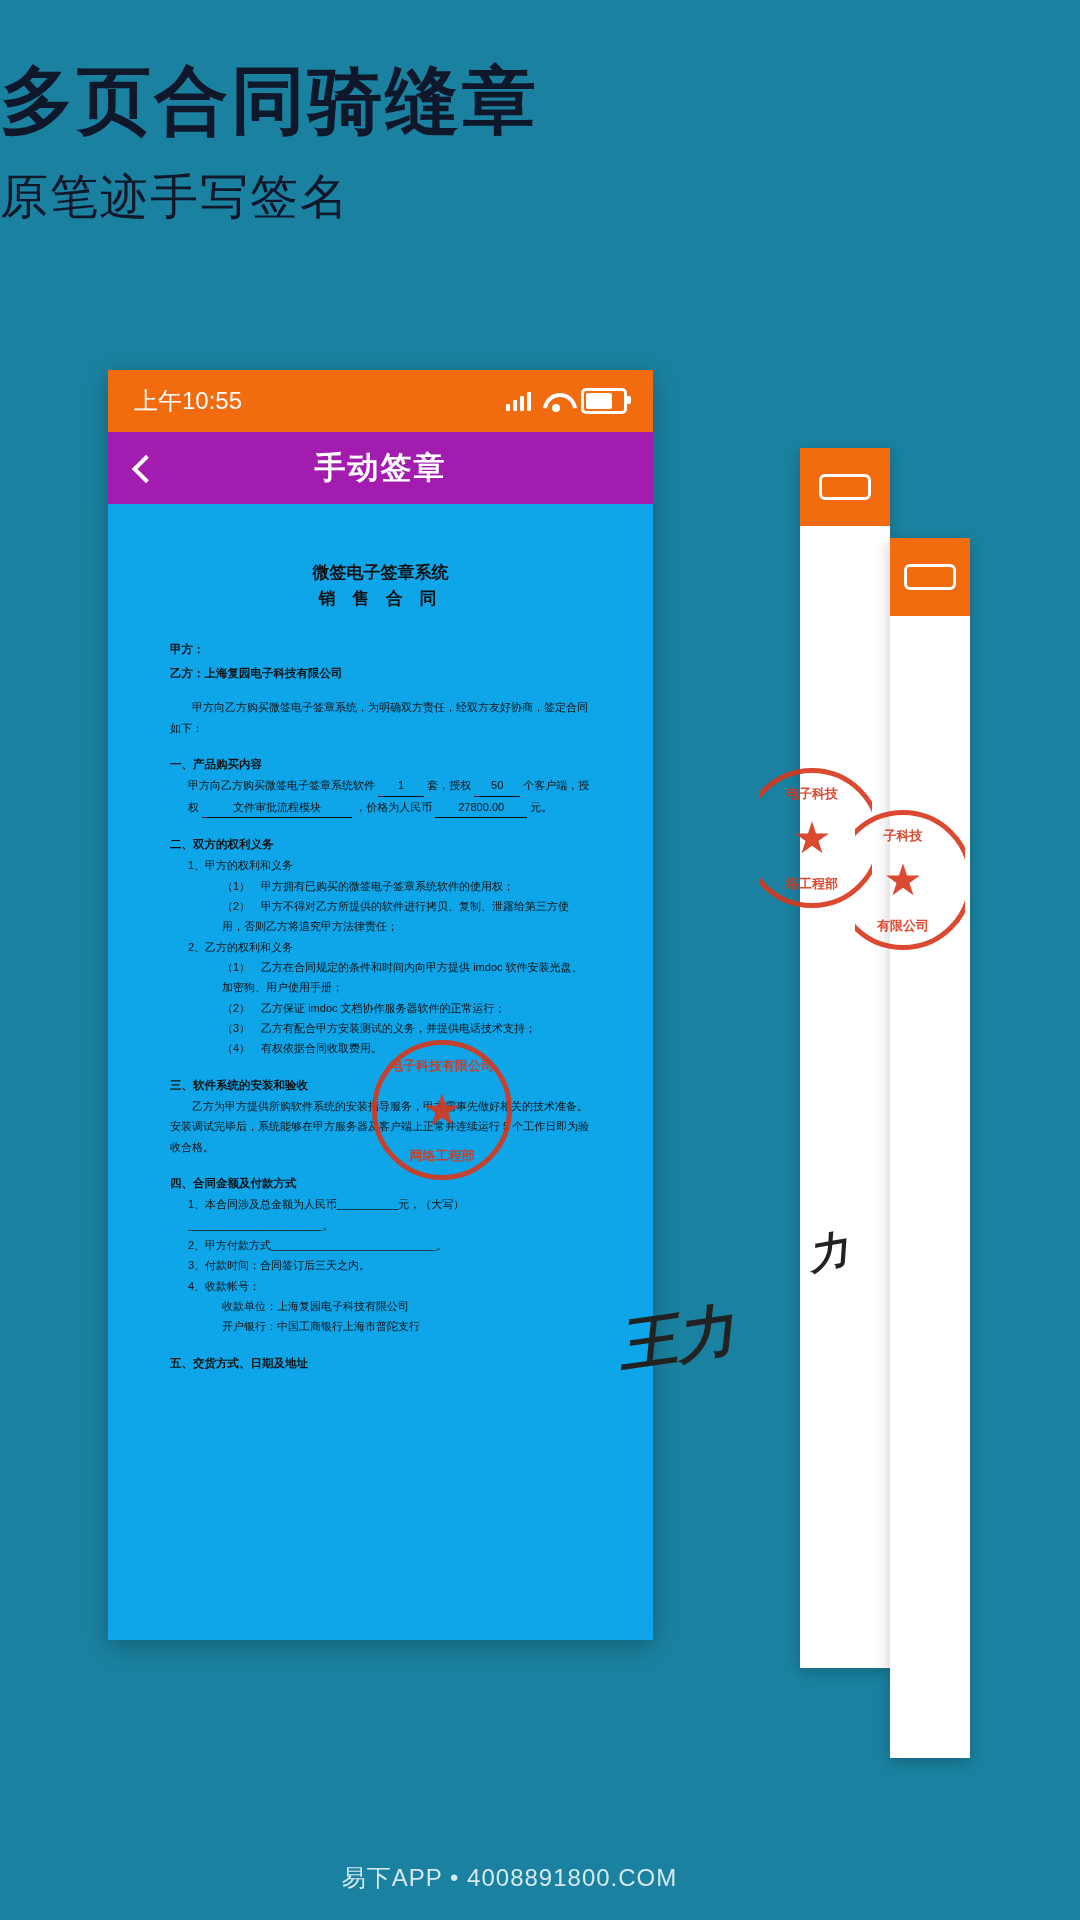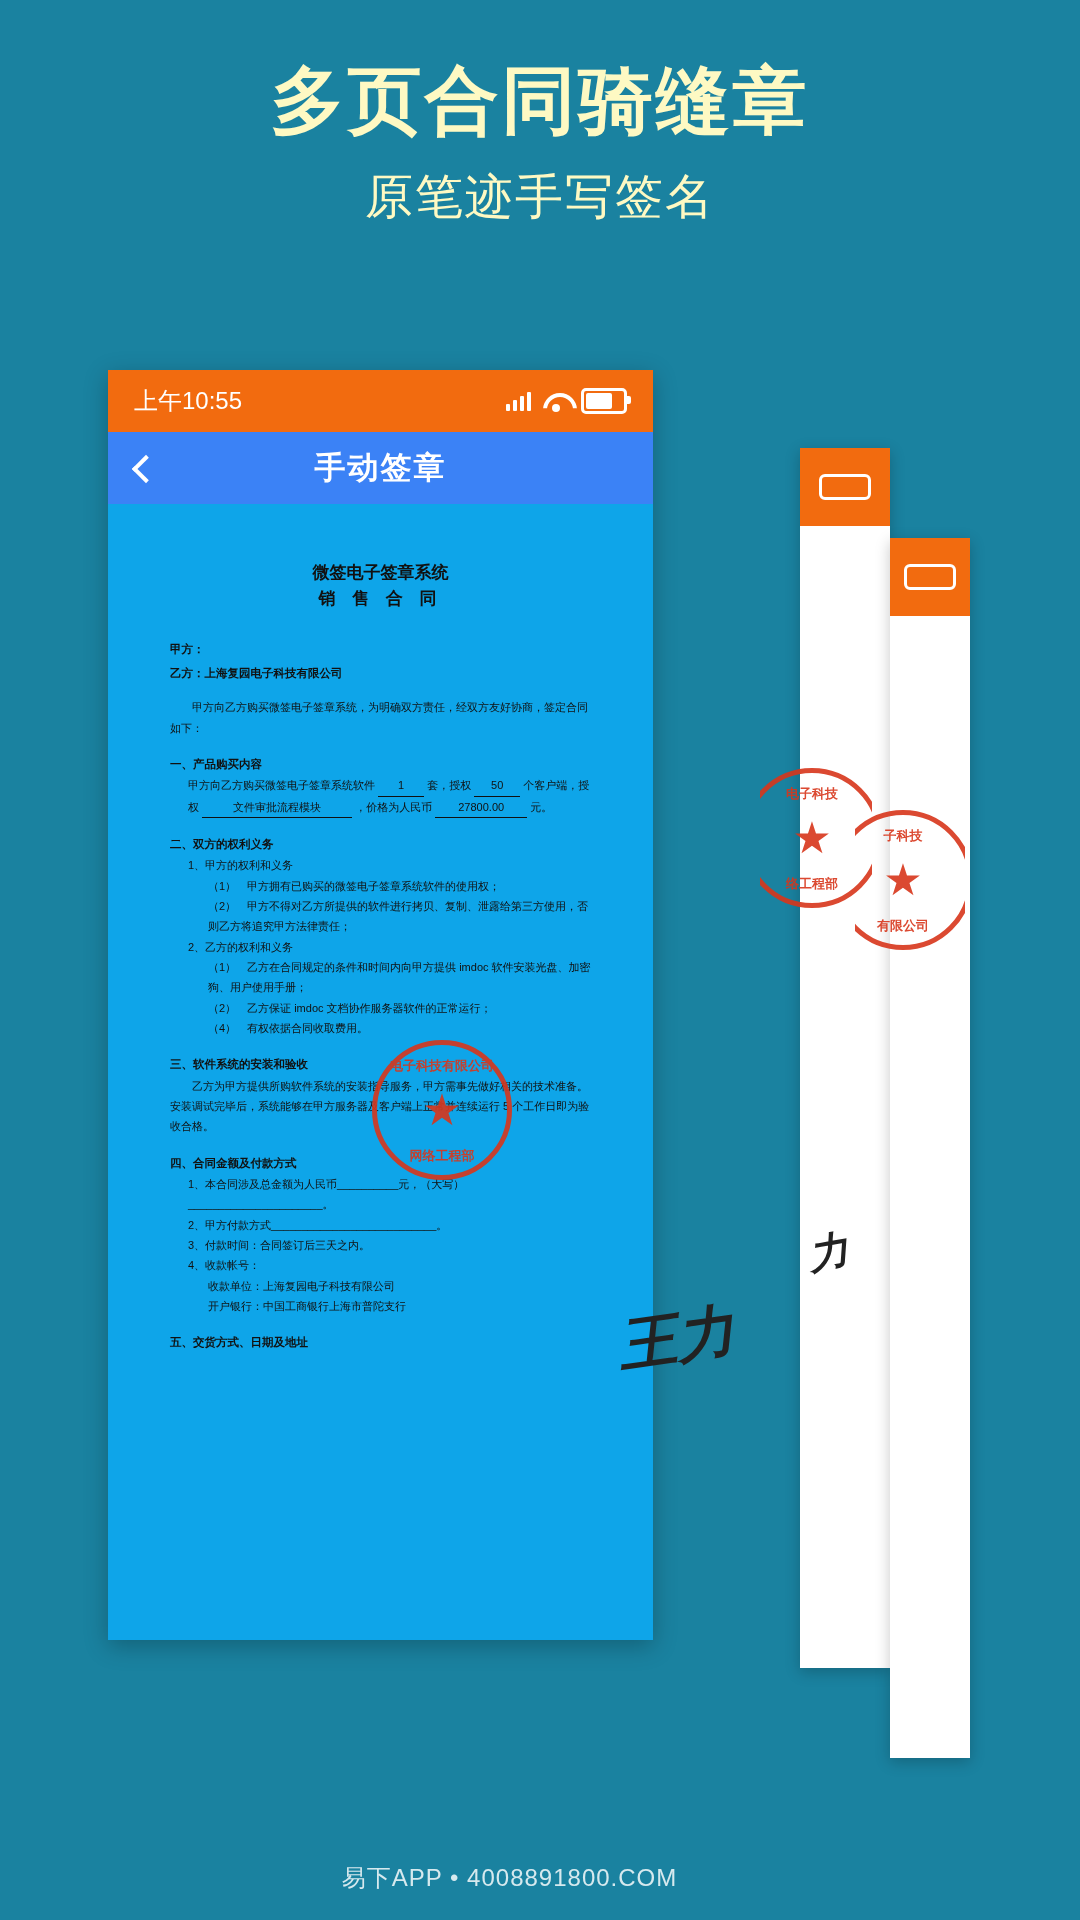--- a/index.html
+++ b/index.html
@@ -4,21 +4,21 @@
 <style>
   html,body{margin:0;padding:0;}
   body{
     width:1080px;height:1920px;
     background:#1a82a0;
     font-family:"Liberation Sans","DejaVu Sans",sans-serif;
     overflow:hidden;
     position:relative;
   }
   .promo{
-    position:absolute;left:0;top:0;width:1080px;text-align:center;color:#fef9c3;
+    position:absolute;left:0;top:0;width:1080px;color:#0f172a;
   }
   .promo-title{
     margin-top:58px;
     font-size:74px;font-weight:bold;letter-spacing:3px;line-height:1.15;
   }
   .promo-sub{
     margin-top:22px;
     font-size:48px;font-weight:normal;letter-spacing:2px;
   }
   .page-back{
@@ -66,21 +66,21 @@
     width:40px;height:20px;border:3px solid #ffffff;border-radius:5px;position:relative;
   }
   .battery:after{
     content:"";position:absolute;right:-7px;top:5px;width:4px;height:8px;
     background:#ffffff;border-radius:0 2px 2px 0;
   }
   .battery span{
     position:absolute;left:2px;top:2px;bottom:2px;width:26px;background:#ffffff;border-radius:2px;
   }
   .navbar{
-    height:72px;background:#3b82f6;color:#ffffff;position:relative;
+    height:72px;background:#a21caf;color:#ffffff;position:relative;
     display:flex;align-items:center;justify-content:center;
   }
   .navbar .back{
     position:absolute;left:22px;top:50%;transform:translateY(-50%);
     width:22px;height:22px;
   }
   .navbar .back:before{
     content:"";position:absolute;left:6px;top:2px;width:16px;height:16px;
     border-left:4px solid #ffffff;border-bottom:4px solid #ffffff;
     transform:rotate(45deg);
@@ -93,21 +93,21 @@
     padding:56px 62px 10px 62px;box-sizing:border-box;
     color:#111111;font-size:11px;line-height:1.85;overflow:hidden;
   }
   .doc-title{text-align:center;font-size:17px;font-weight:bold;line-height:1.5;}
   .doc-title .l2{letter-spacing:6px;}
   .party{margin-top:26px;font-weight:bold;font-size:11.5px;line-height:2.1;}
   .indent{text-indent:2em;}
   .p{margin-top:12px;}
   .sec{margin-top:16px;font-weight:bold;font-size:11.5px;}
   .lvl1{margin-left:18px;}
-  .lvl2{margin-left:38px;}
+  .lvl2{margin-left:52px;}
   .u{border-bottom:1px solid #111;display:inline-block;min-width:46px;text-align:center;}
   .u.long{min-width:92px;}
   .u.xl{min-width:150px;}
 
   
   .stamp{
     position:absolute;border:5px solid #d8361b;border-radius:50%;
     color:#d8361b;opacity:0.9;
   }
   .stamp .star{
@@ -208,20 +208,21 @@
       <span>元。</span>
     </div>
 
     <div class="sec">二、双方的权利义务</div>
     <div class="lvl1">1、甲方的权利和义务</div>
     <div class="lvl2">（1）　甲方拥有已购买的微签电子签章系统软件的使用权；</div>
     <div class="lvl2">（2）　甲方不得对乙方所提供的软件进行拷贝、复制、泄露给第三方使用，否则乙方将追究甲方法律责任；</div>
     <div class="lvl1">2、乙方的权利和义务</div>
     <div class="lvl2">（1）　乙方在合同规定的条件和时间内向甲方提供 imdoc 软件安装光盘、加密狗、用户使用手册；</div>
     <div class="lvl2">（2）　乙方保证 imdoc 文档协作服务器软件的正常运行；</div>
+    <div class="lvl2">（3）　乙方有配合甲方安装测试的义务，并提供电话技术支持；</div>
     <div class="lvl2">（4）　有权依据合同收取费用。</div>
 
     <div class="sec">三、软件系统的安装和验收</div>
     <div class="indent">乙方为甲方提供所购软件系统的安装指导服务，甲方需事先做好相关的技术准备。安装调试完毕后，系统能够在甲方服务器及客户端上正常并连续运行 5 个工作日即为验收合格。</div>
 
     <div class="sec">四、合同金额及付款方式</div>
     <div class="lvl1">1、本合同涉及总金额为人民币__________元，（大写）______________________。</div>
     <div class="lvl1">2、甲方付款方式___________________________。</div>
     <div class="lvl1">3、付款时间：合同签订后三天之内。</div>
     <div class="lvl1">4、收款帐号：</div>

